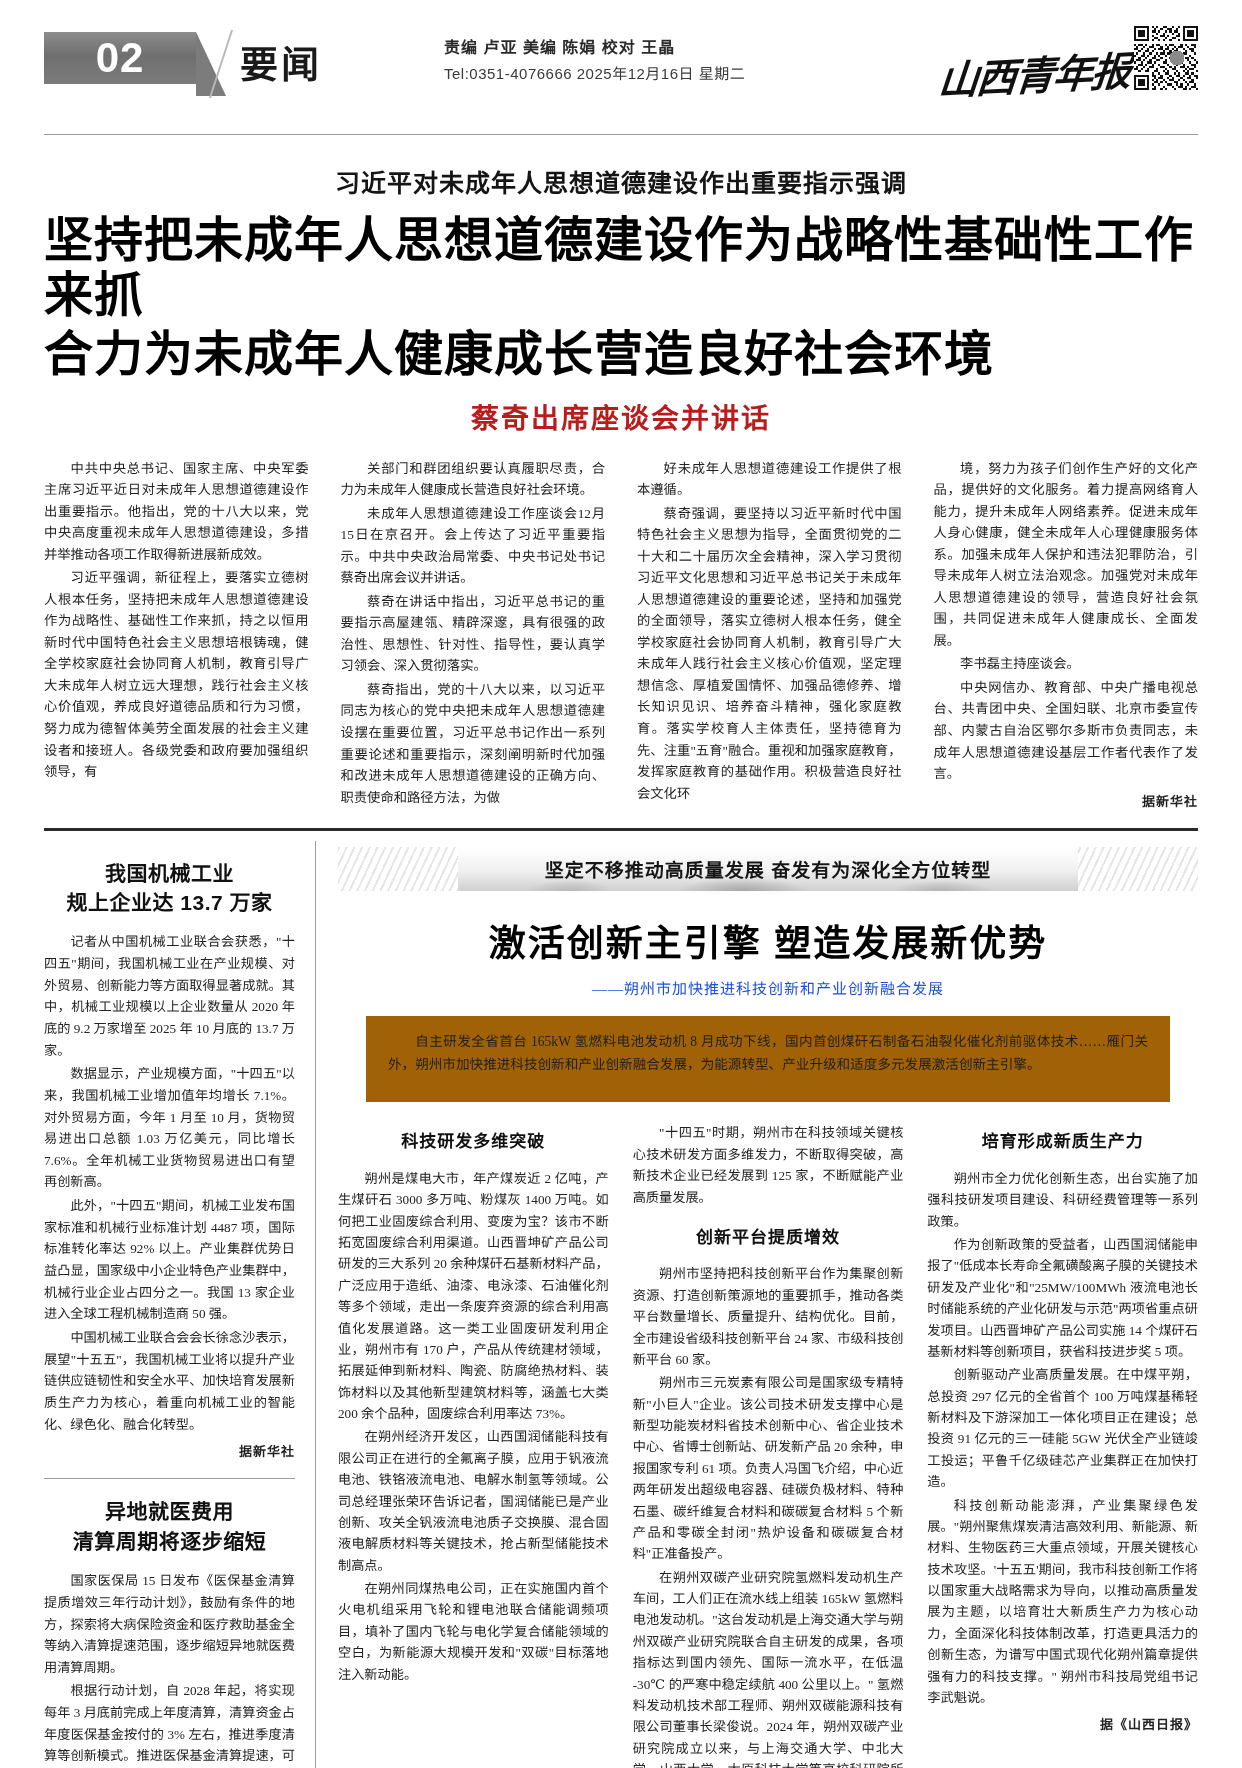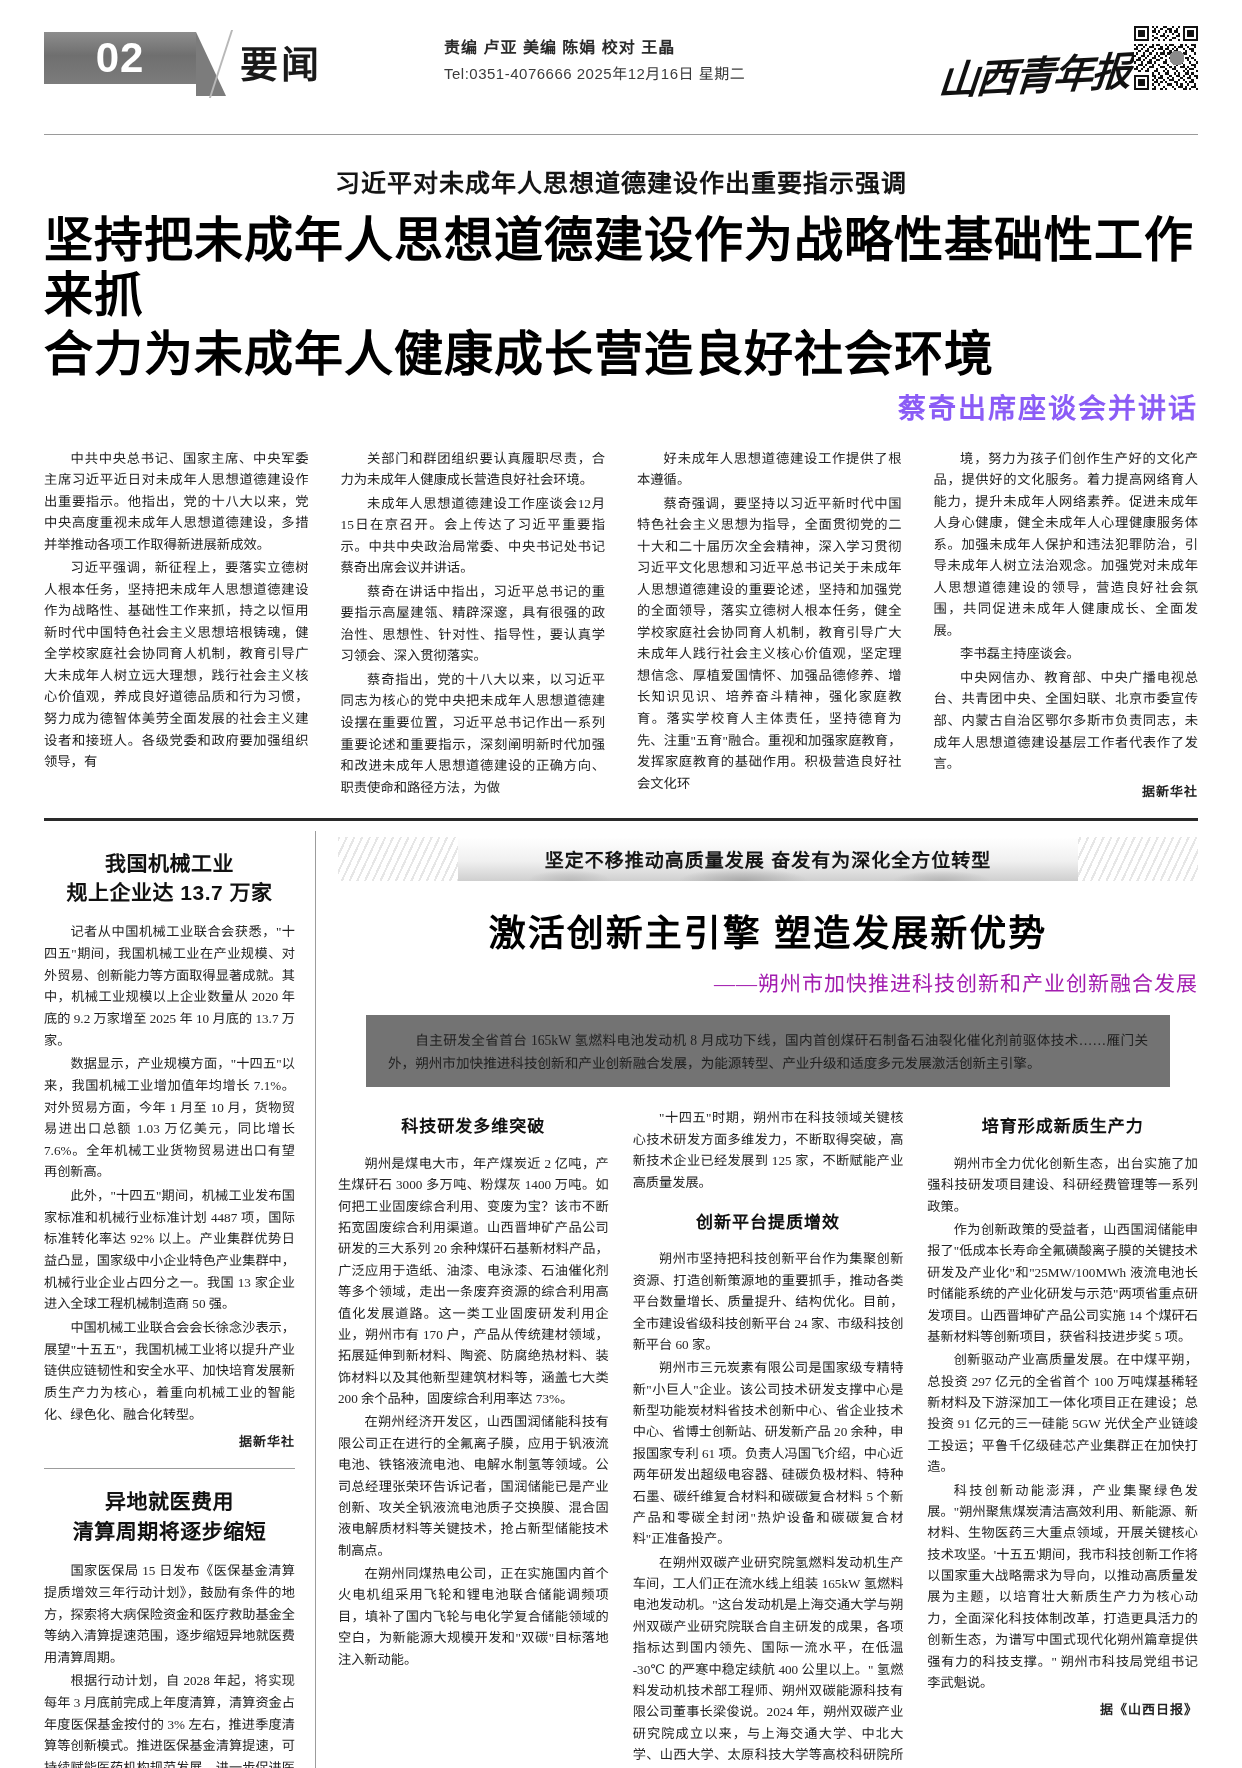--- a/index.html
+++ b/index.html
@@ -138,27 +138,27 @@
     text-align:left;
     font-family:"Liberation Sans","DejaVu Sans",sans-serif;
     font-weight:bold;
     color:#000;
     letter-spacing:1px;
     line-height:1.12;
   }
   .headline-1{ font-size:49px; margin-top:14px; }
   .headline-2{ font-size:49px; margin-top:4px; }
   .subhead{
-    text-align:right;
+    text-align:center;
     font-family:"Liberation Serif","DejaVu Serif",serif;
     font-weight:bold;
     font-size:28px;
     letter-spacing:2px;
-    margin-top:4px;
-    color:#8b5cf6;
+    margin-top:14px;
+    color:#b91c1c;
   }
 
   
   .top-cols{
     margin:22px 44px 0 44px;
     display:flex;
     gap:32px;
   }
   .top-cols .col{
     flex:1 1 0;
@@ -261,31 +261,31 @@
   .feature-title{
     text-align:center;
     font-family:"Liberation Sans","DejaVu Sans",sans-serif;
     font-weight:bold;
     font-size:37px;
     letter-spacing:2px;
     color:#000;
     margin:22px 0 0 0;
   }
   .feature-sub{
-    text-align:right;
+    text-align:center;
     font-family:"Liberation Serif","DejaVu Serif",serif;
-    font-size:21px;
+    font-size:15px;
     letter-spacing:1px;
-    color:#a21caf;
+    color:#1d4ed8;
     margin:10px 0 0 0;
   }
   .abstract{
     margin:18px 28px 0 28px;
-    background:#737373;
-    padding:14px 22px 12px 22px;
+    background:#a16207;
+    padding:14px 22px 26px 22px;
     font-size:13.6px;
     line-height:1.72;
     text-align:justify;
     color:#1f1f1f;
   }
   .abstract p{ margin:0; text-indent:2em; }
 
   .feature-cols{
     display:flex;
     gap:24px;

